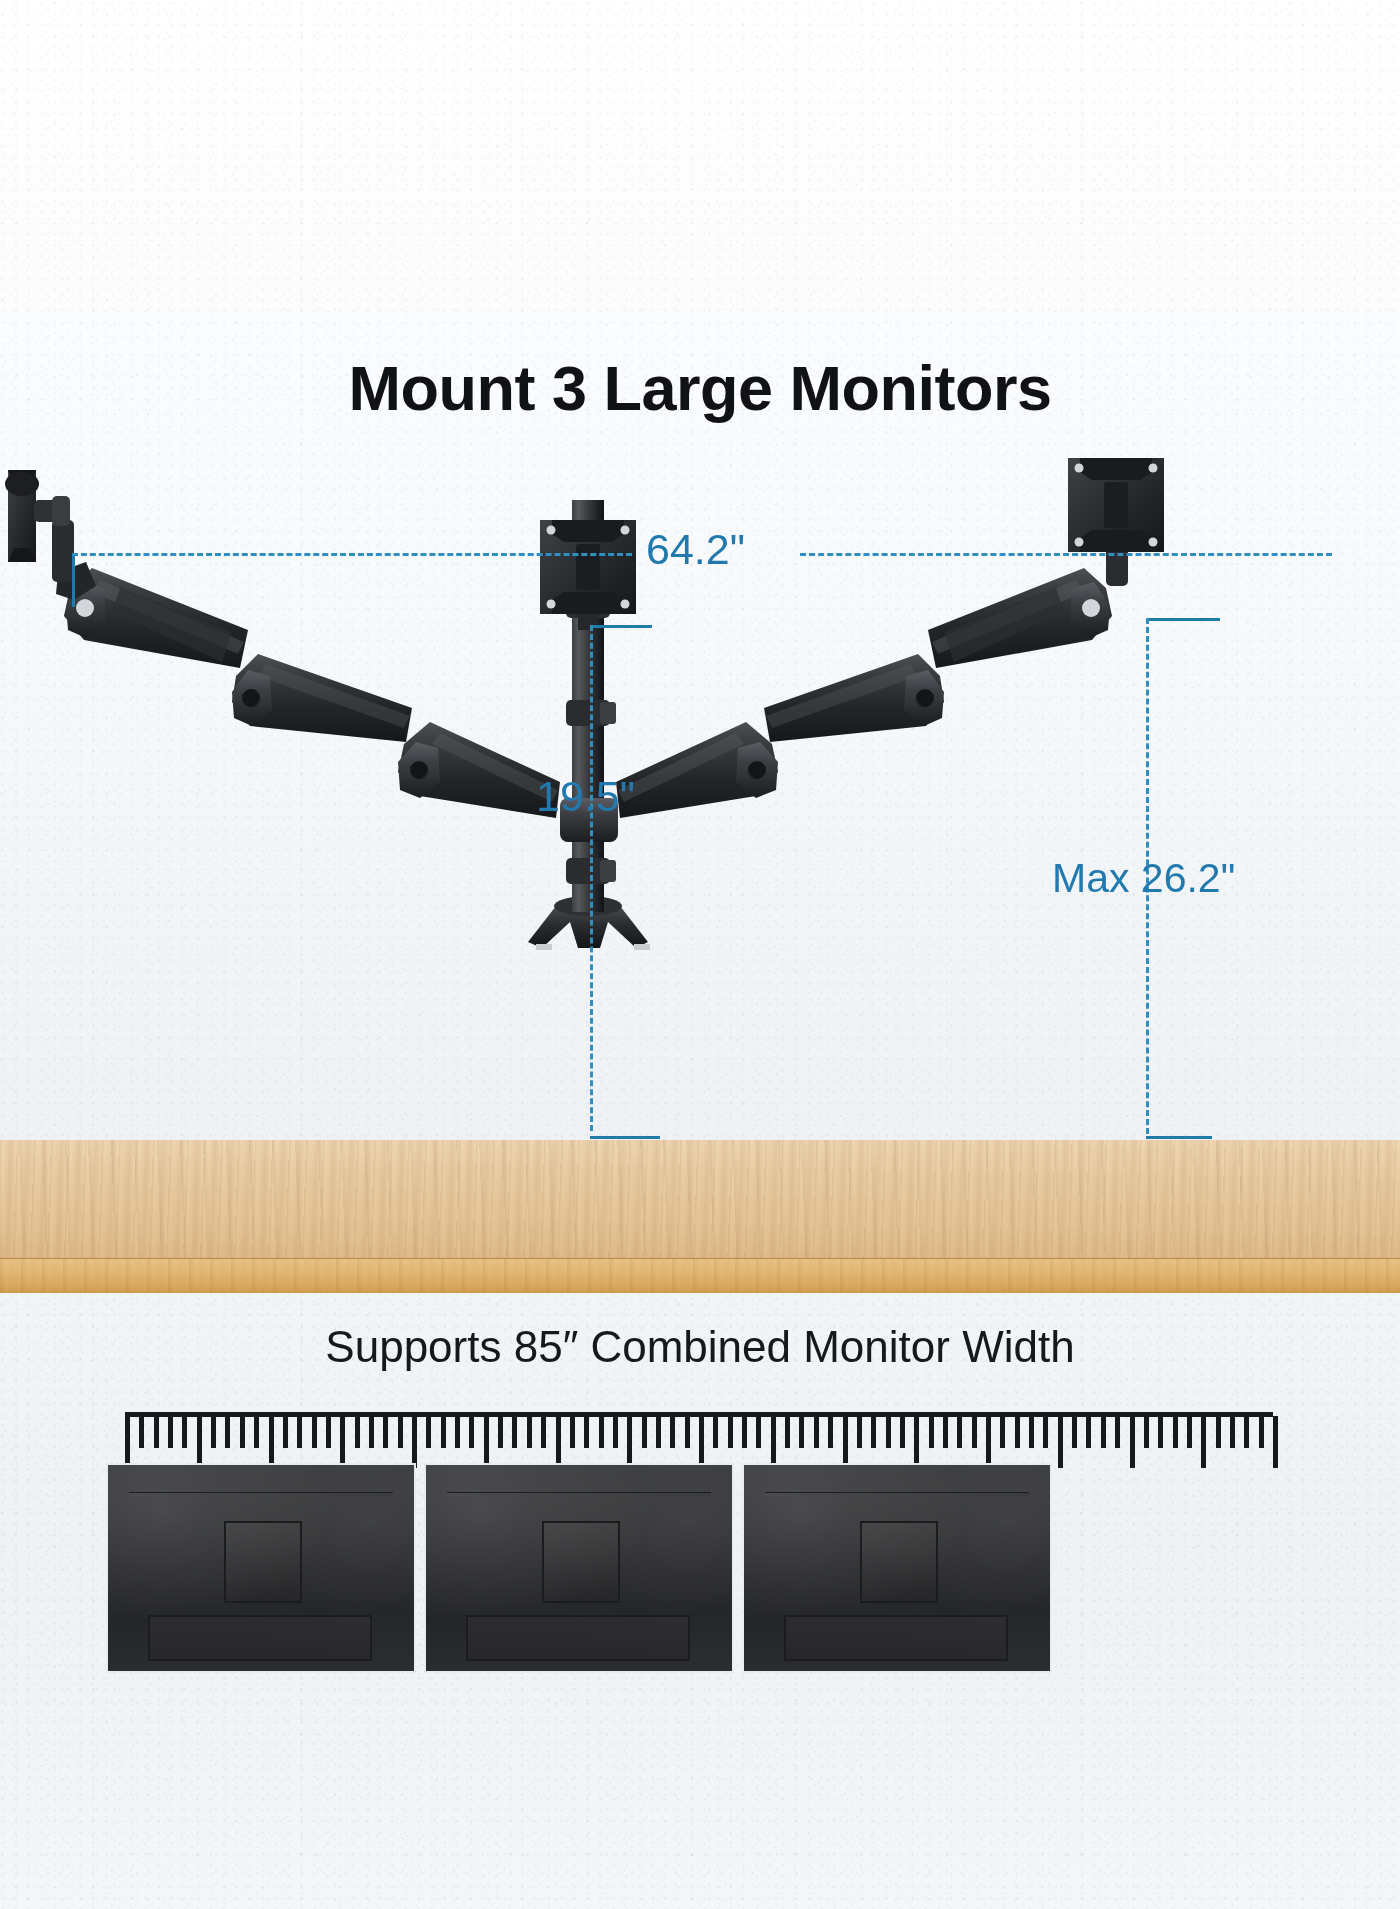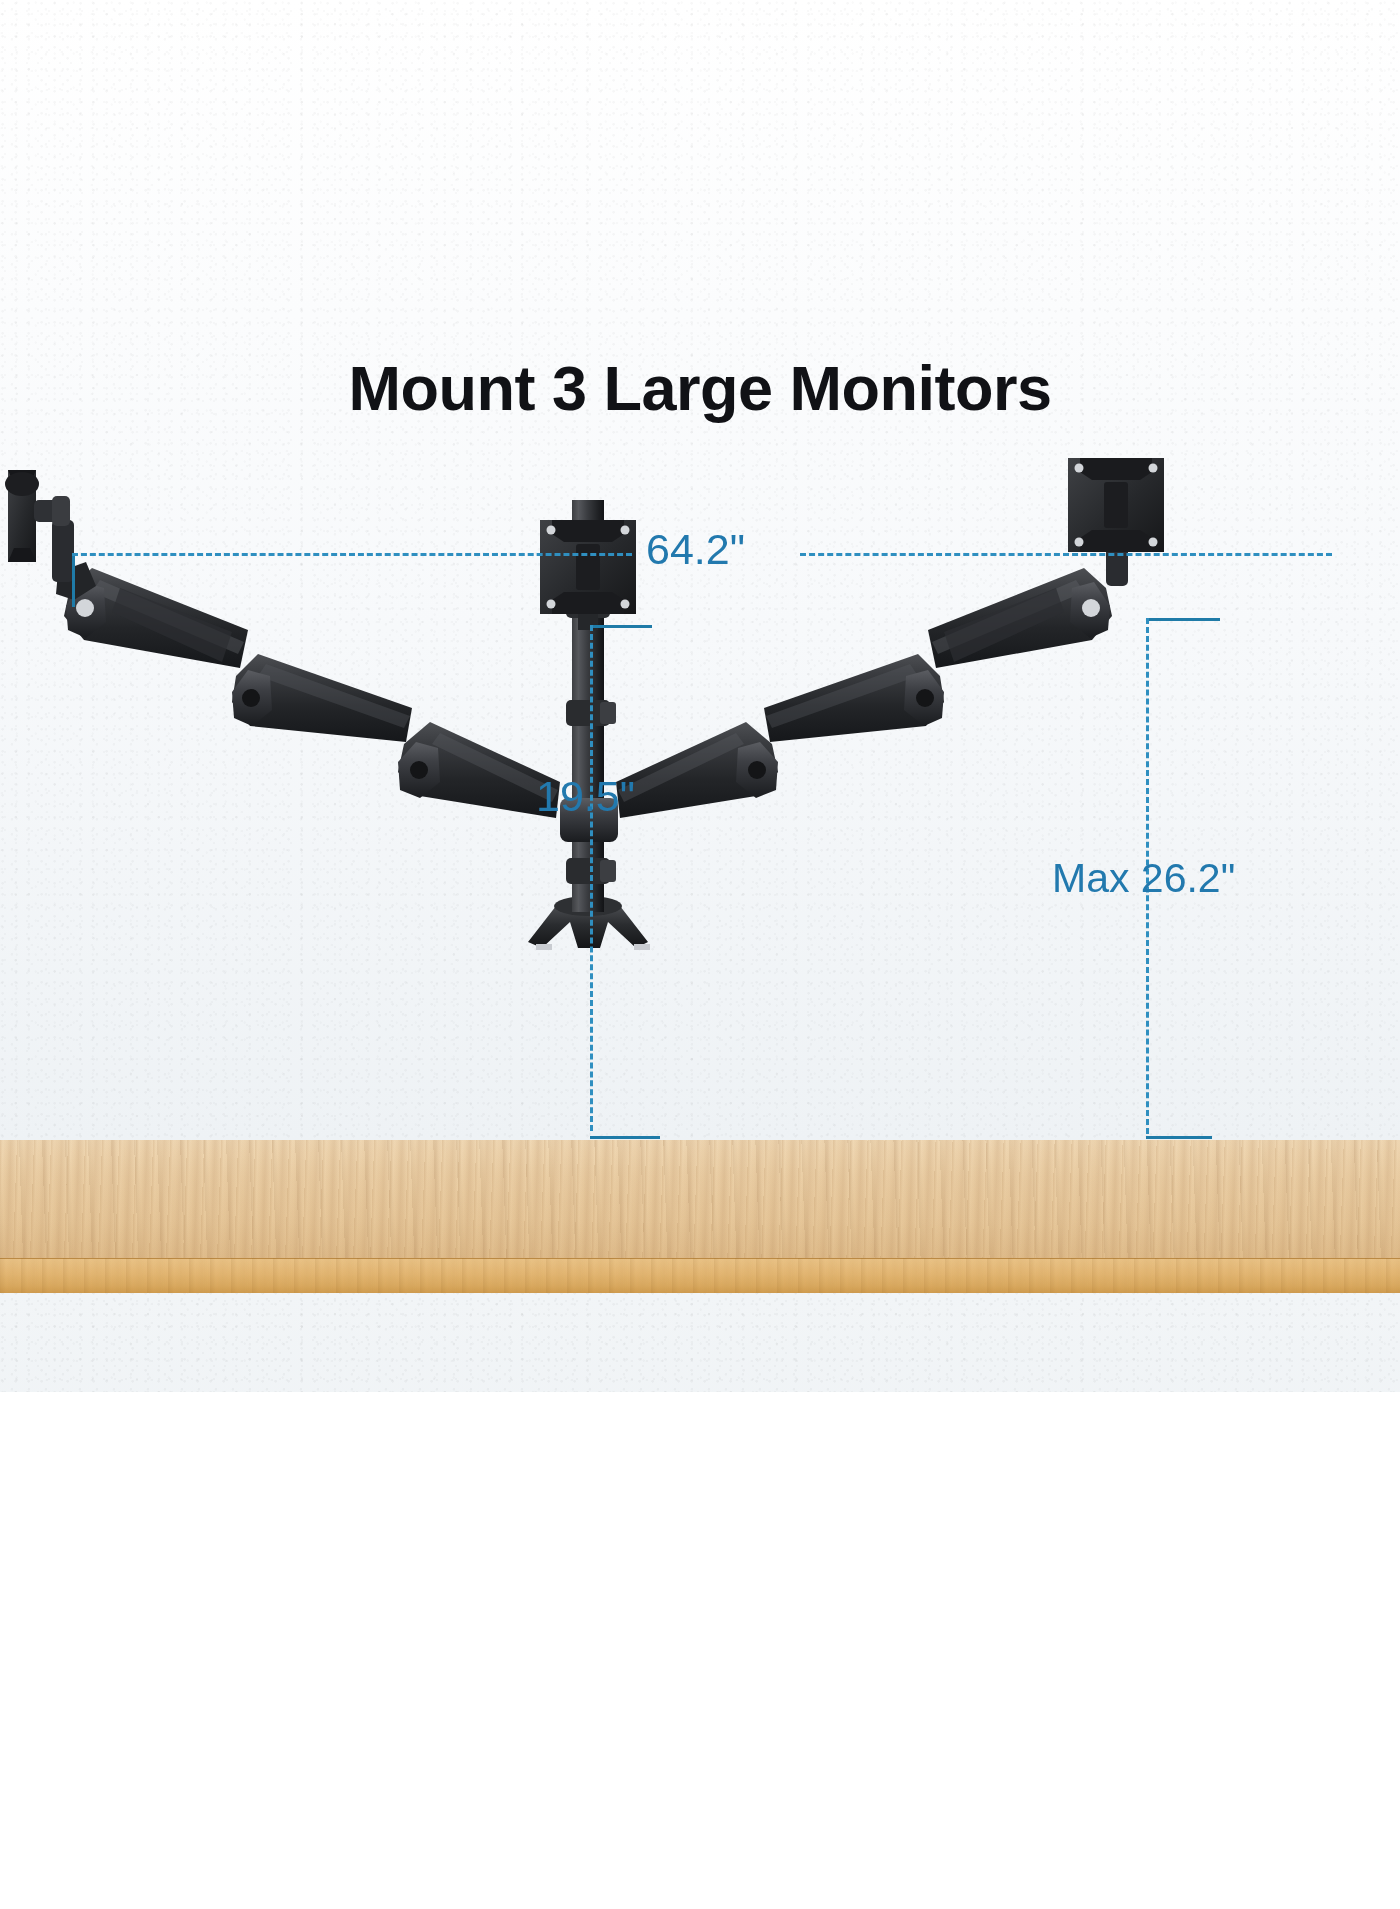--- a/index.html
+++ b/index.html
@@ -1,21 +1,21 @@
 <!DOCTYPE html>
 <html><head>
 <meta charset="utf-8">
 <style>
   html,body{margin:0;padding:0;}
   body{
     width:1400px;height:1909px;
     font-family:"Liberation Sans", sans-serif;
     background:#ffffff;overflow:hidden;
   }
-  #stage{position:relative;width:1400px;height:1392px;overflow:hidden;background:#fde047;}
+  #stage{position:relative;width:1400px;height:1909px;overflow:hidden;background:#fde047;}
 
   
   .wall{
     position:absolute;left:0;width:1400px;
     background-color:#fbfcfd;
     background-image:
       radial-gradient(circle at 20% 30%, rgba(0,0,0,0.030) 0 1px, transparent 1.6px),
       radial-gradient(circle at 70% 62%, rgba(0,0,0,0.026) 0 1px, transparent 1.6px),
       radial-gradient(circle at 45% 85%, rgba(0,0,0,0.022) 0 1px, transparent 1.5px),
       radial-gradient(circle at 88% 15%, rgba(0,0,0,0.020) 0 1px, transparent 1.4px),
@@ -279,20 +279,21 @@
   <div class="solid-h" style="left:590px;top:1136px;width:70px;"></div>
 
   <div class="solid-h" style="left:1146px;top:618px;width:74px;"></div>
   <div class="dash-v" style="left:1146px;top:618px;height:516px;"></div>
   <div class="solid-h" style="left:1146px;top:1136px;width:66px;"></div>
 
   <div class="dimlabel" id="label-642">64.2"</div>
   <div class="dimlabel" id="label-195">19.5"</div>
   <div class="dimlabel" id="label-262">Max 26.2"</div>
 
+  <div class="subcaption">Supports 85″ Combined Monitor Width</div>
 
   <div id="ruler">
     <div class="ruler-base"></div>
   <div class="tick major" style="left: 0px;"></div>
       <div class="tick minor" style="left: 14px;"></div>
       <div class="tick minor" style="left: 29px;"></div>
       <div class="tick minor" style="left: 43px;"></div>
       <div class="tick minor" style="left: 57px;"></div>
       <div class="tick major" style="left: 72px;"></div>
       <div class="tick minor" style="left: 86px;"></div>

